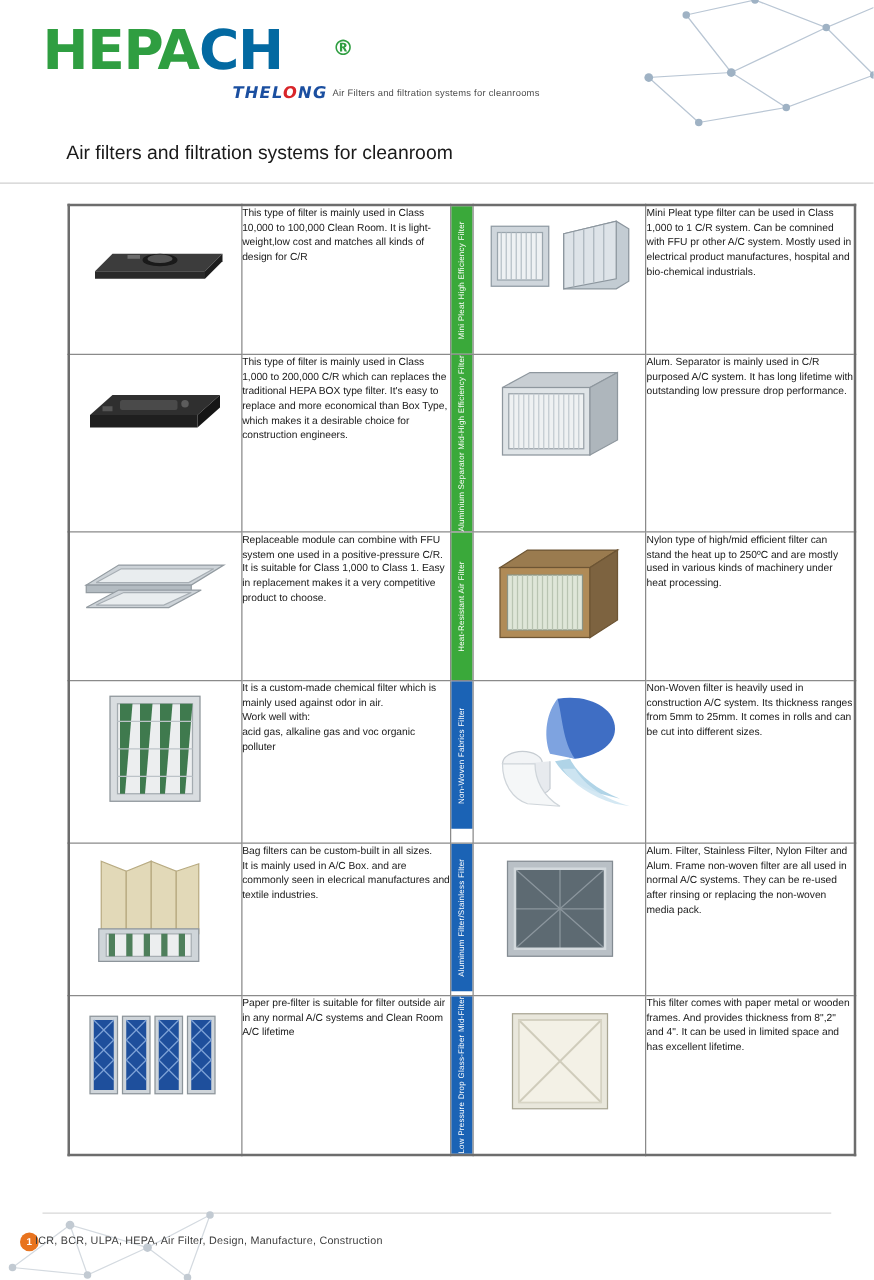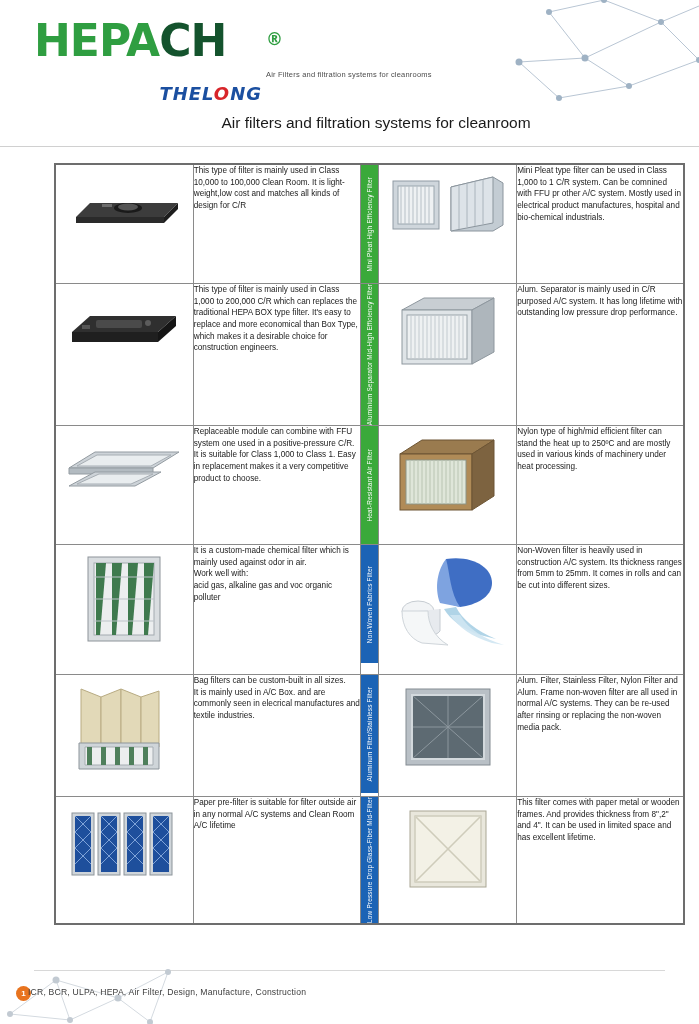--- a/index.html
+++ b/index.html
@@ -22,35 +22,35 @@
   .logo-wrap { position: relative; display: inline-block; }
   .logo-airtech {
     font-family: "DejaVu Sans", sans-serif;
     font-weight: bold;
     font-size: 44px;
     letter-spacing: -1px;
     line-height: 46px;
     color: #2f9e41;
     margin: 0;
   }
-  .logo-airtech .blue { color: #14532d; text-align: right; }
+  .logo-airtech .blue { color: #0369a1; text-align: right; }
   .reg-mark {
     position: absolute;
     top: -2px;
     right: -20px;
     font-size: 17px;
     color: #2f9e41;
     font-family: "DejaVu Sans", sans-serif;
   }
   .logo-sub {
-    margin-top: 19px;
+    margin-top: 3px;
     font-family: "DejaVu Sans", sans-serif;
     font-style: italic;
     font-weight: bold;
-    font-size: 18px;
+    font-size: 13px;
     letter-spacing: 1px;
     color: #1b4fa0;
     text-align: right;
     width: 228px;
     position: relative;
   }
   .logo-sub .redo { color: #d8252a; }
   .tagline {
     position: absolute;
     left: 266px;
@@ -62,21 +62,20 @@
 
   
   .net { position: absolute; top: 0; right: 0; width: 300px; height: 110px; }
 
   
   .page-title {
     margin: 6px 0 0 53px;
     font-size: 15.5px;
     color: #1a1a1a;
     font-weight: normal;
-    text-align: center;
   }
   .title-rule {
     margin: 14px 0 0 0;
     border: 0;
     border-top: 1px solid #d0d0d0;
   }
 
   
   .table-wrap { margin: 16px 34px 0 34px; }
   table.grid {

